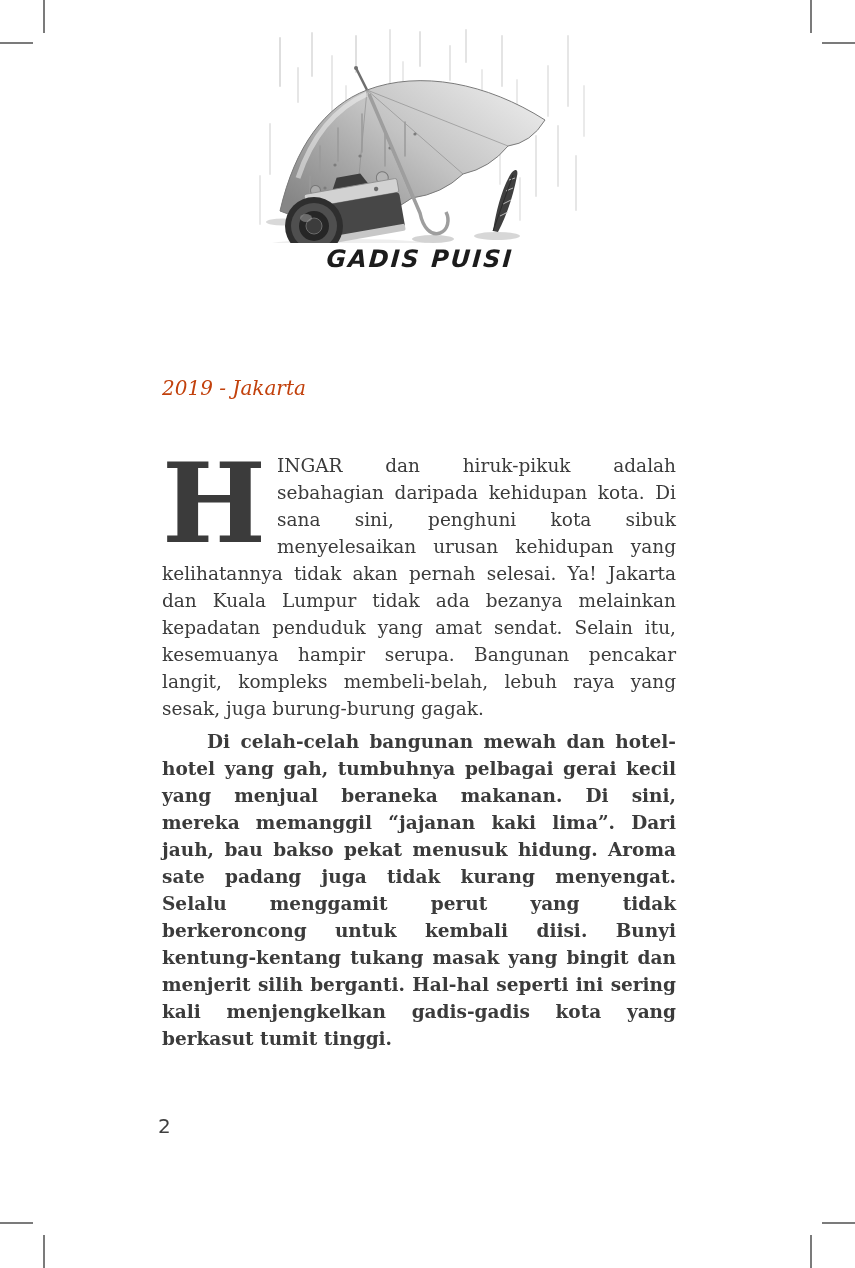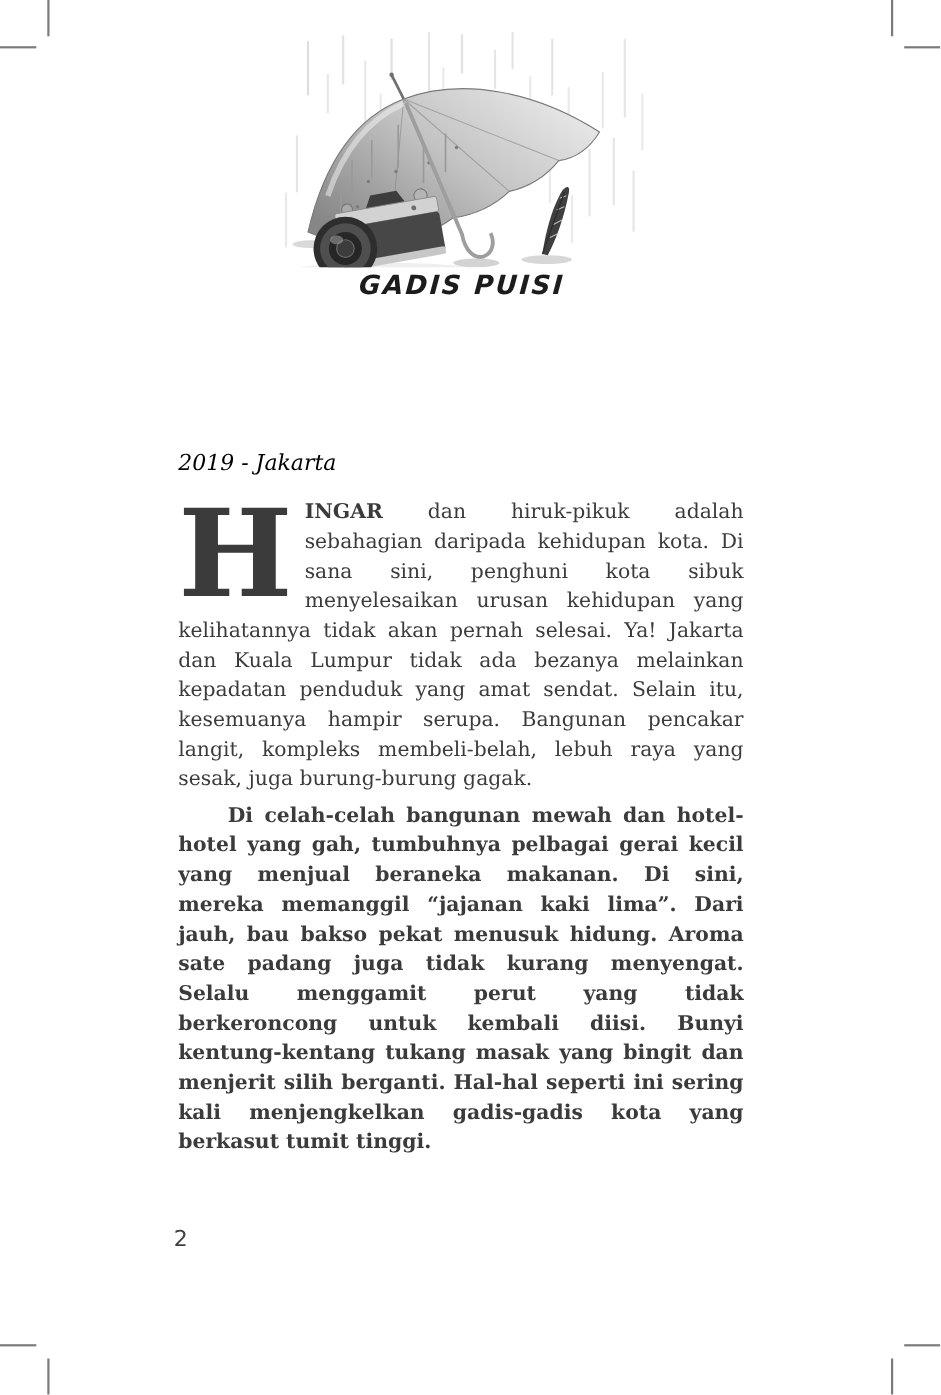--- a/index.html
+++ b/index.html
@@ -16,31 +16,31 @@
   .br-v{left:810px;top:1235px;}.br-h{left:822px;top:1222px;}
 
   
   .illu{position:absolute;left:250px;top:28px;width:340px;text-align:center;}
   .illu svg{display:block;}
   .chapter-title{margin-top:2px;font-family:"DejaVu Sans","Liberation Sans",sans-serif;
         font-style:italic;font-weight:700;font-size:24px;letter-spacing:2px;color:#1c1c1c;
         transform:skewX(-4deg);}
 
   
-  .dateline{position:absolute;left:162px;top:408px;font-style:italic;font-size:20px;
-        color:#000000;}
+  .dateline{position:absolute;left:162px;top:376px;font-style:italic;font-size:20px;
+        color:#c2410c;}
 
   
   .body-copy{position:absolute;left:162px;top:452px;width:514px;font-size:18.5px;
         line-height:27px;color:#3b3b3b;text-align:justify;}
   .body-copy p{margin:0 0 6px 0;}
   .body-copy p.indented{text-indent:45px;font-weight:bold;}
   .dropcap{float:left;font-family:"DejaVu Serif",serif;font-weight:700;font-size:110px;
         line-height:0.82;height:100px;margin:7px 11px 0 0;color:#3b3b3b;}
-  .lead-word{font-weight:700;}
+  .lead-word{font-weight:400;}
 
   
   .folio{position:absolute;left:158px;top:1114px;
         font-family:"DejaVu Sans","Liberation Sans",sans-serif;font-size:20px;color:#3f3f3f;}
 </style>
 </head>
 <body>
 
 <div id="page">
 

